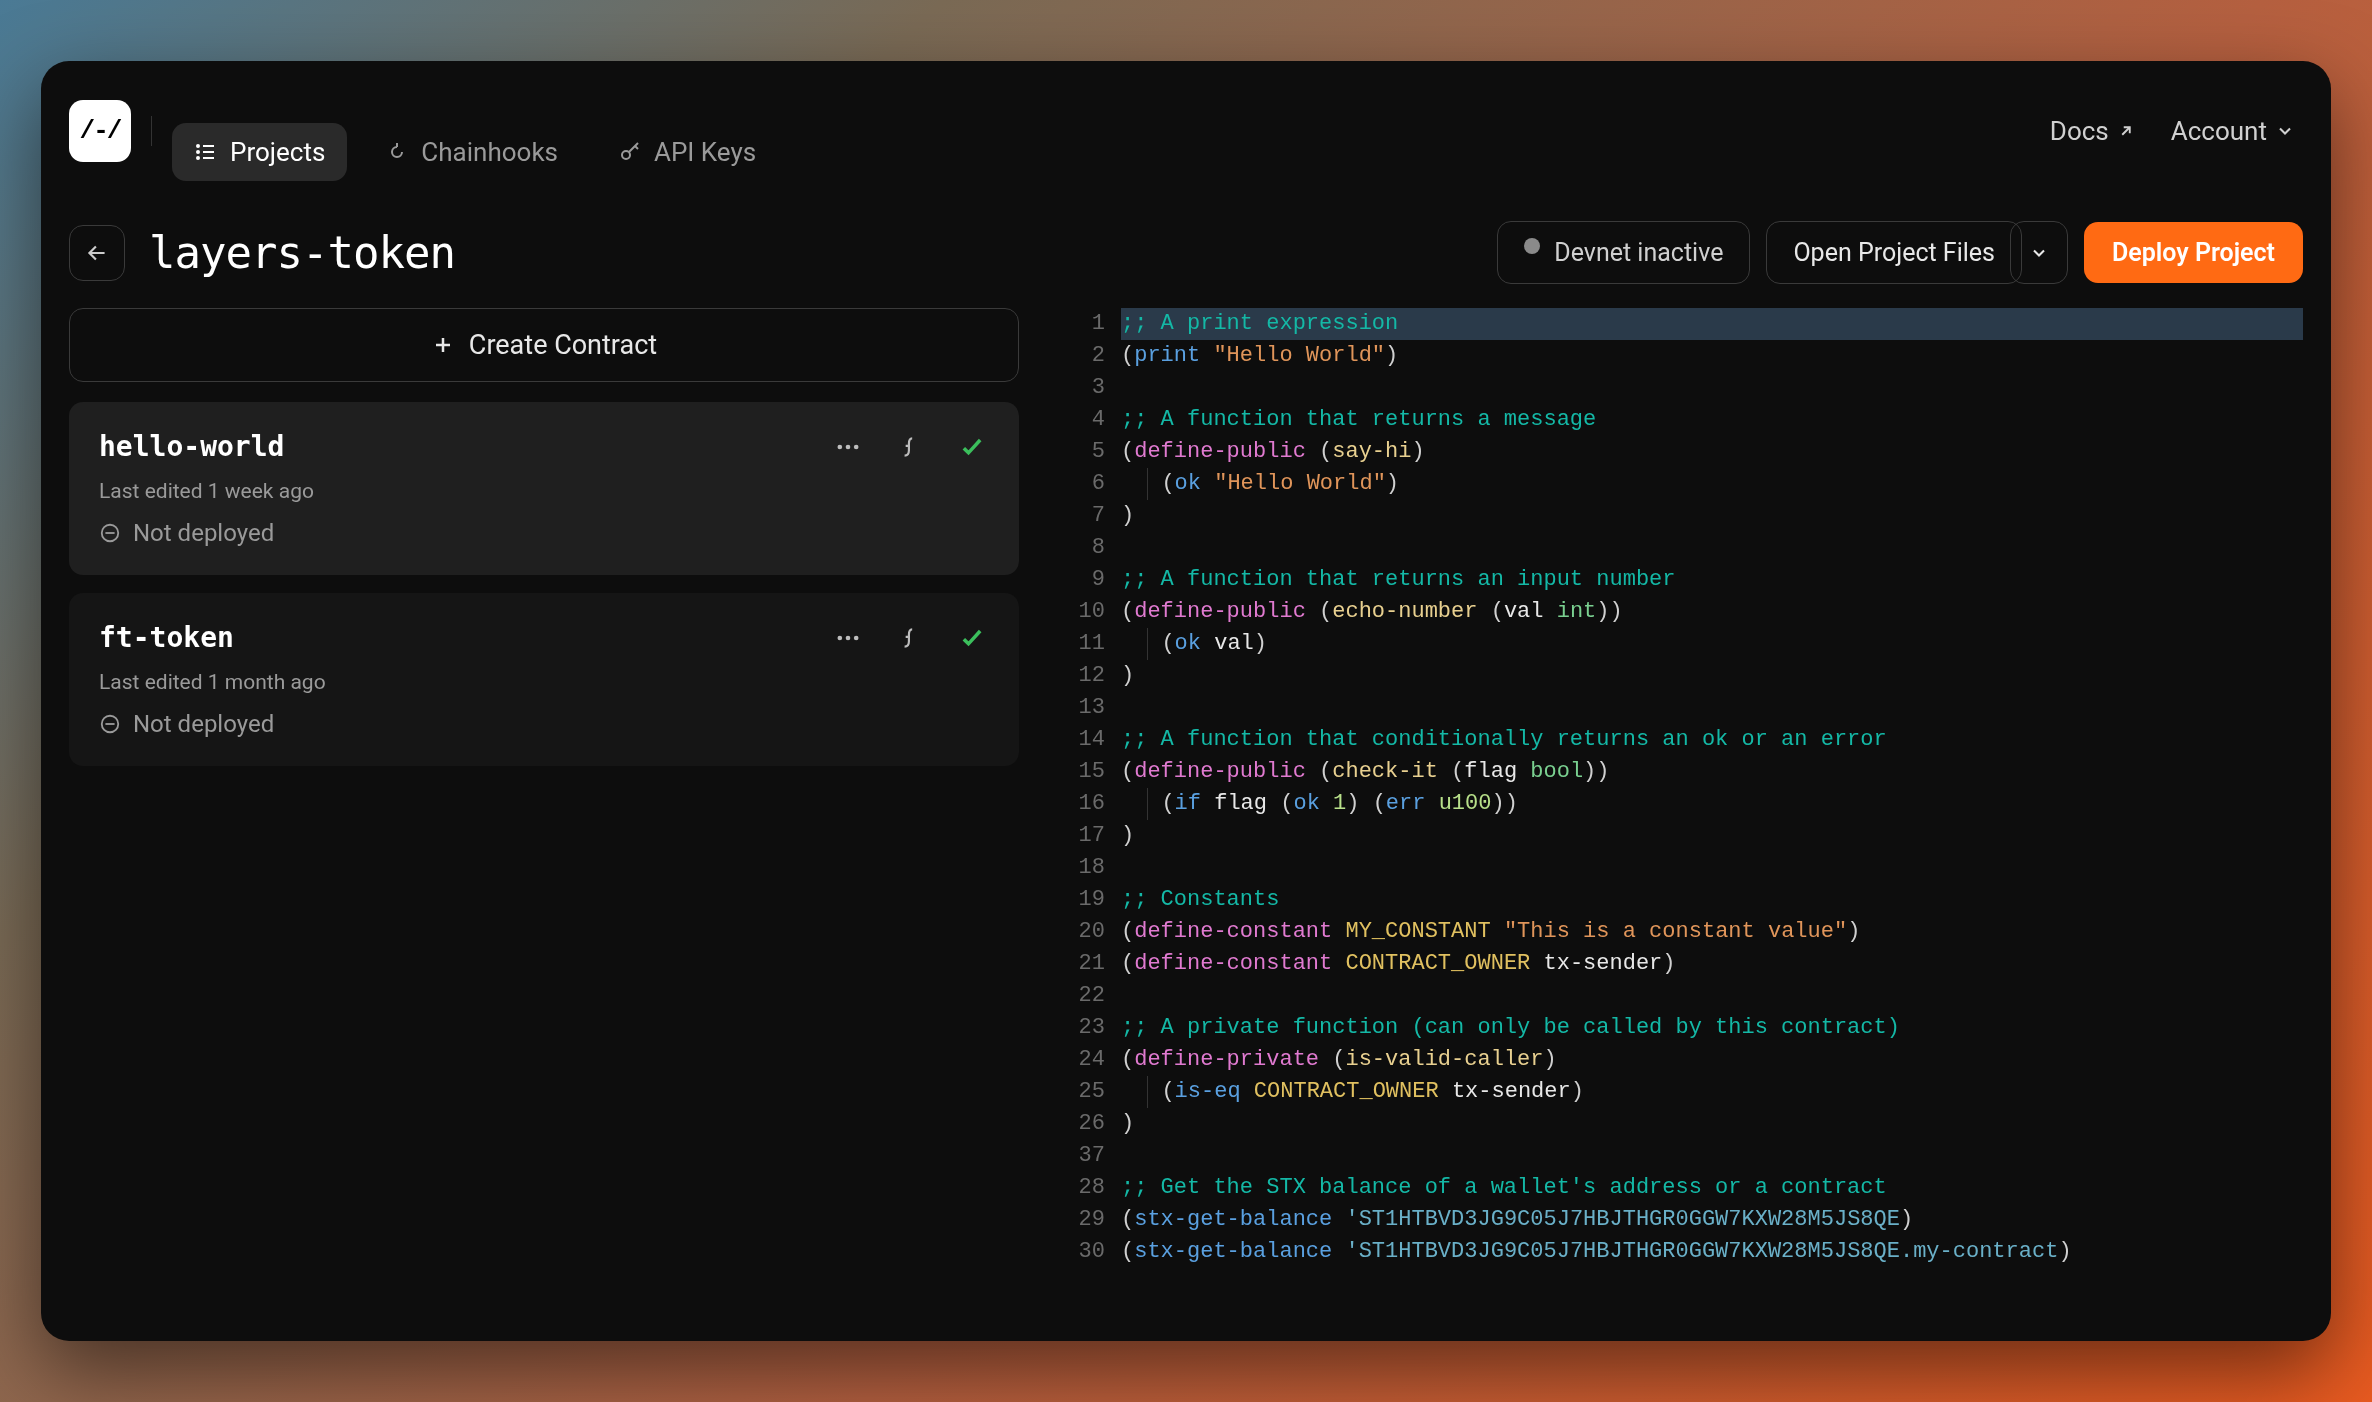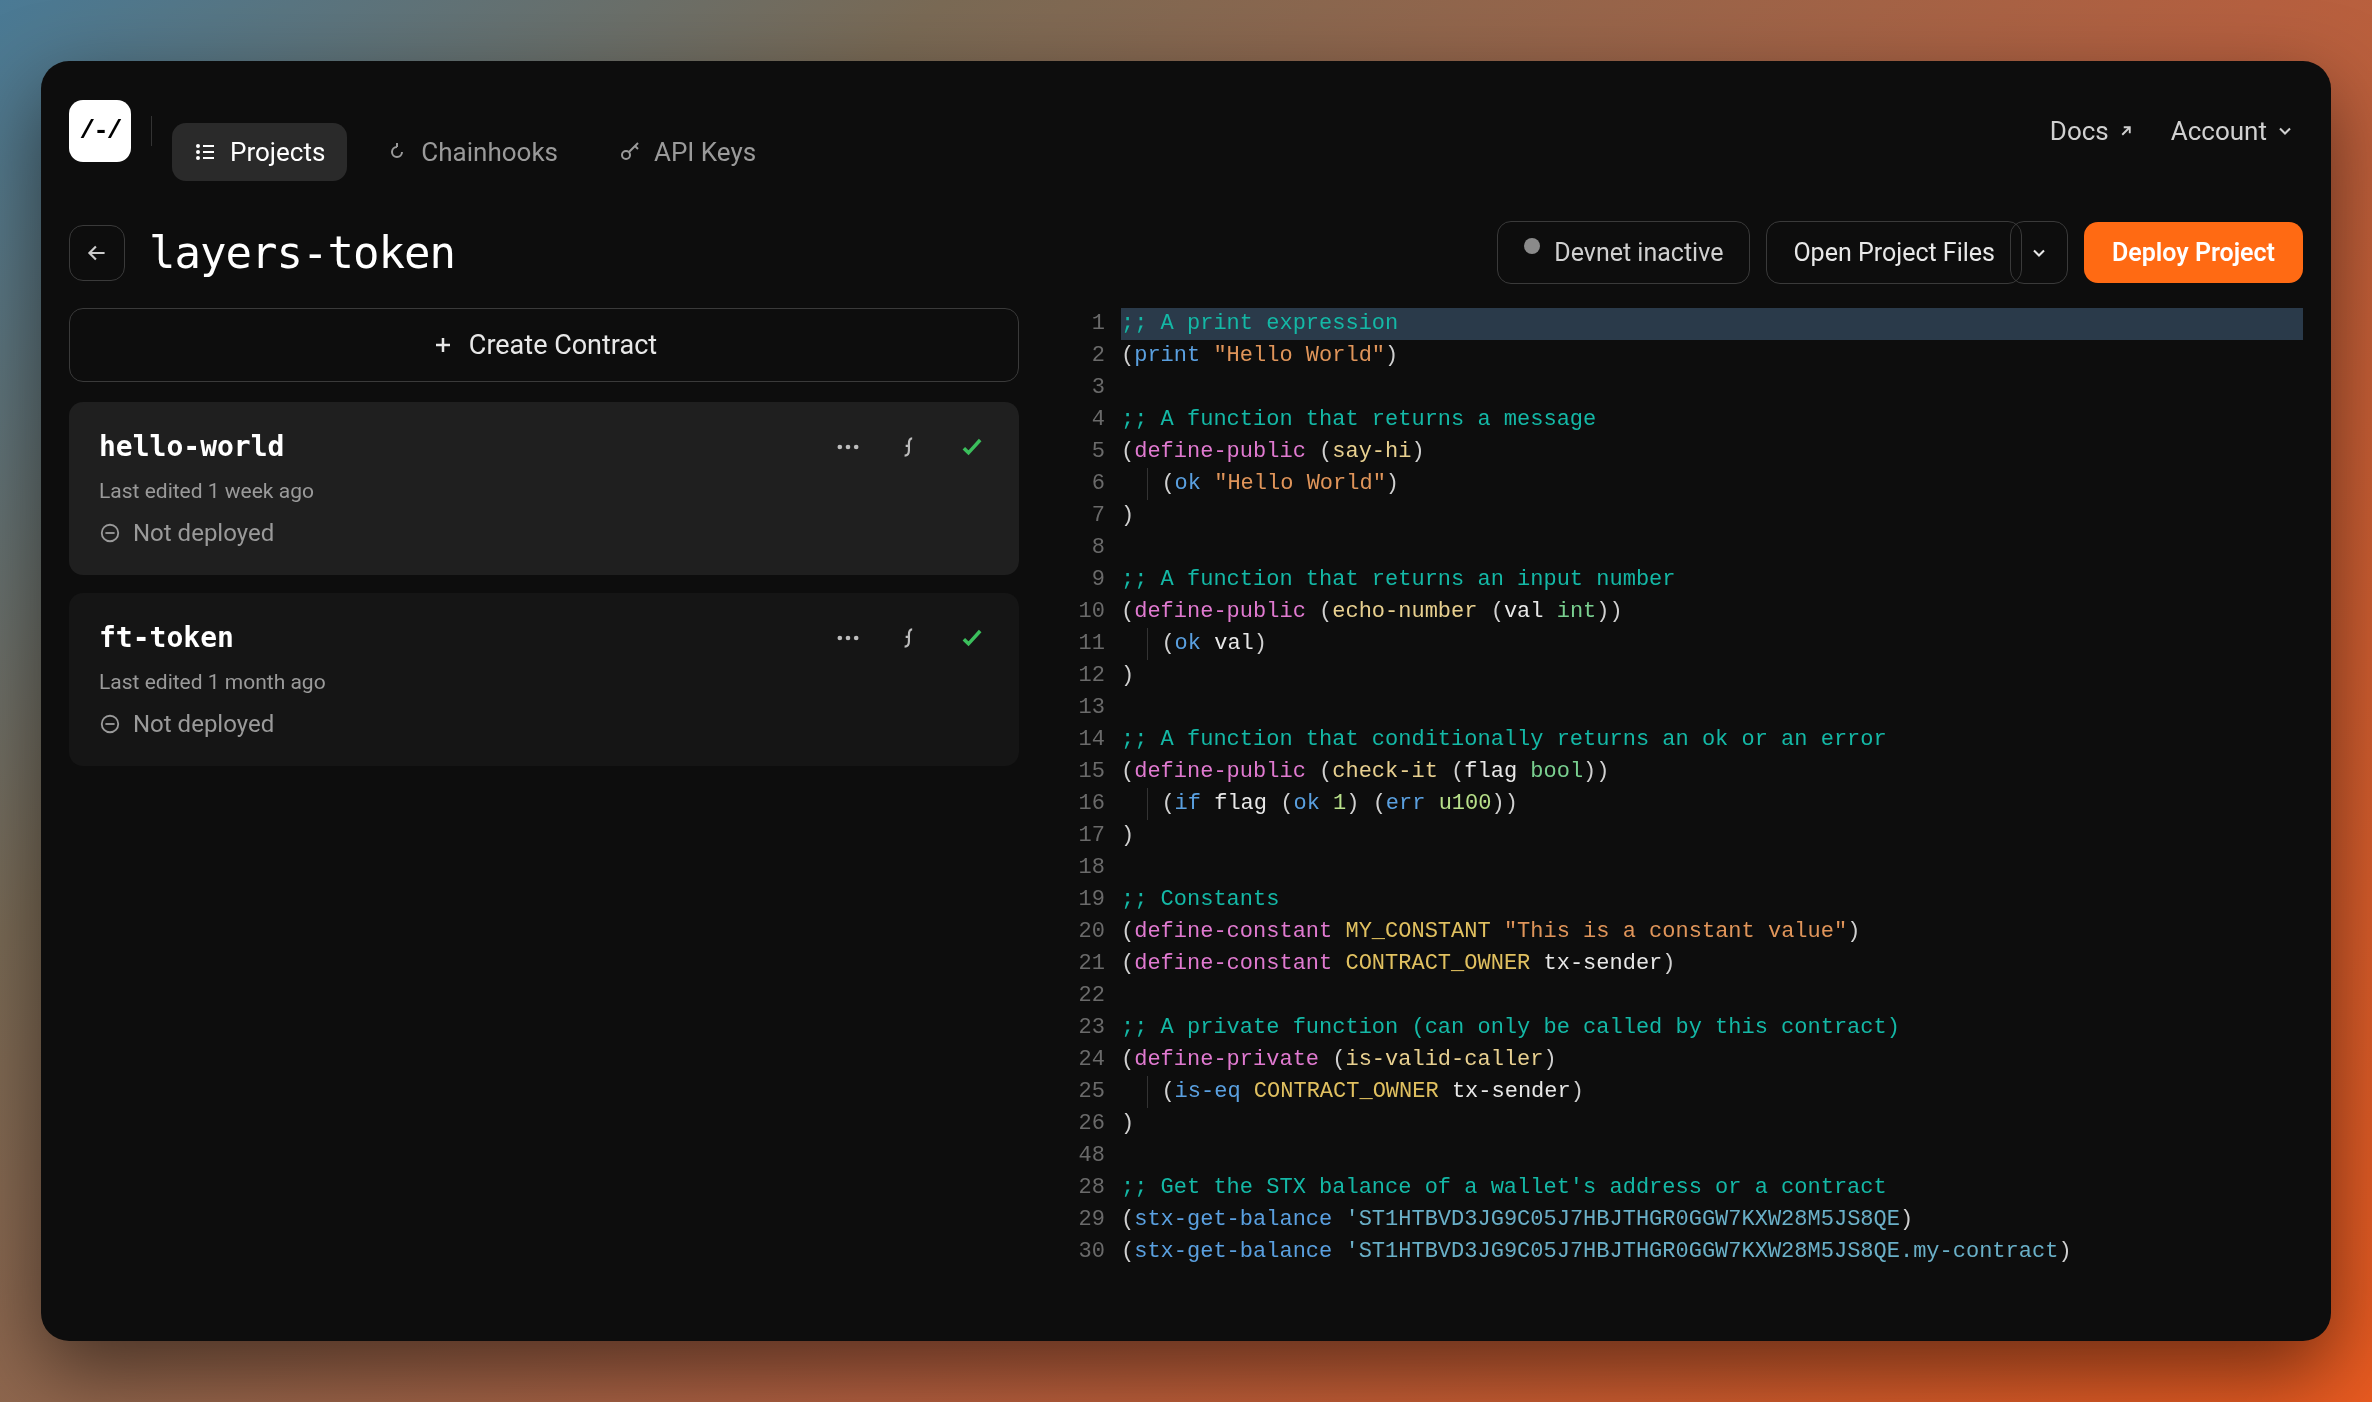--- a/index.html
+++ b/index.html
@@ -443,21 +443,21 @@
           <div>17</div>
           <div>18</div>
           <div>19</div>
           <div>20</div>
           <div>21</div>
           <div>22</div>
           <div>23</div>
           <div>24</div>
           <div>25</div>
           <div>26</div>
-          <div>48</div>
+          <div>37</div>
           <div>28</div>
           <div>29</div>
           <div>30</div>
         </div>
       <div class="code" id="code"><div class="line hl"><span class="tok-comment">;; A print expression</span></div><div class="line"><span class="tok-paren">(</span><span class="tok-fn">print</span> <span class="tok-str">"Hello World"</span><span class="tok-paren">)</span></div><div class="line">&nbsp;</div><div class="line"><span class="tok-comment">;; A function that returns a message</span></div><div class="line"><span class="tok-paren">(</span><span class="tok-def">define-public</span> <span class="tok-paren">(</span><span class="tok-name">say-hi</span><span class="tok-paren">)</span></div><div class="line">  <span class="indent-guide"></span><span class="tok-paren">(</span><span class="tok-fn">ok</span> <span class="tok-str">"Hello World"</span><span class="tok-paren">)</span></div><div class="line"><span class="tok-paren">)</span></div><div class="line">&nbsp;</div><div class="line"><span class="tok-comment">;; A function that returns an input number</span></div><div class="line"><span class="tok-paren">(</span><span class="tok-def">define-public</span> <span class="tok-paren">(</span><span class="tok-name">echo-number</span> <span class="tok-paren">(</span><span class="tok-ident">val</span> <span class="tok-kw">int</span><span class="tok-paren">)</span><span class="tok-paren">)</span></div><div class="line">  <span class="indent-guide"></span><span class="tok-paren">(</span><span class="tok-fn">ok</span> <span class="tok-ident">val</span><span class="tok-paren">)</span></div><div class="line"><span class="tok-paren">)</span></div><div class="line">&nbsp;</div><div class="line"><span class="tok-comment">;; A function that conditionally returns an ok or an error</span></div><div class="line"><span class="tok-paren">(</span><span class="tok-def">define-public</span> <span class="tok-paren">(</span><span class="tok-name">check-it</span> <span class="tok-paren">(</span><span class="tok-ident">flag</span> <span class="tok-kw">bool</span><span class="tok-paren">)</span><span class="tok-paren">)</span></div><div class="line">  <span class="indent-guide"></span><span class="tok-paren">(</span><span class="tok-fn">if</span> <span class="tok-ident">flag</span> <span class="tok-paren">(</span><span class="tok-fn">ok</span> <span class="tok-num">1</span><span class="tok-paren">)</span> <span class="tok-paren">(</span><span class="tok-fn">err</span> <span class="tok-num">u100</span><span class="tok-paren">)</span><span class="tok-paren">)</span></div><div class="line"><span class="tok-paren">)</span></div><div class="line">&nbsp;</div><div class="line"><span class="tok-comment">;; Constants</span></div><div class="line"><span class="tok-paren">(</span><span class="tok-def">define-constant</span> <span class="tok-const">MY_CONSTANT</span> <span class="tok-str">"This is a constant value"</span><span class="tok-paren">)</span></div><div class="line"><span class="tok-paren">(</span><span class="tok-def">define-constant</span> <span class="tok-const">CONTRACT_OWNER</span> <span class="tok-ident">tx-sender</span><span class="tok-paren">)</span></div><div class="line">&nbsp;</div><div class="line"><span class="tok-comment">;; A private function (can only be called by this contract)</span></div><div class="line"><span class="tok-paren">(</span><span class="tok-def">define-private</span> <span class="tok-paren">(</span><span class="tok-name">is-valid-caller</span><span class="tok-paren">)</span></div><div class="line">  <span class="indent-guide"></span><span class="tok-paren">(</span><span class="tok-fn">is-eq</span> <span class="tok-const">CONTRACT_OWNER</span> <span class="tok-ident">tx-sender</span><span class="tok-paren">)</span></div><div class="line"><span class="tok-paren">)</span></div><div class="line">&nbsp;</div><div class="line"><span class="tok-comment">;; Get the STX balance of a wallet's address or a contract</span></div><div class="line"><span class="tok-paren">(</span><span class="tok-fn">stx-get-balance</span> <span class="tok-addr">'ST1HTBVD3JG9C05J7HBJTHGR0GGW7KXW28M5JS8QE</span><span class="tok-paren">)</span></div><div class="line"><span class="tok-paren">(</span><span class="tok-fn">stx-get-balance</span> <span class="tok-addr">'ST1HTBVD3JG9C05J7HBJTHGR0GGW7KXW28M5JS8QE.my-contract</span><span class="tok-paren">)</span></div></div>
     </div>
 
   </div>
 
 </div>

